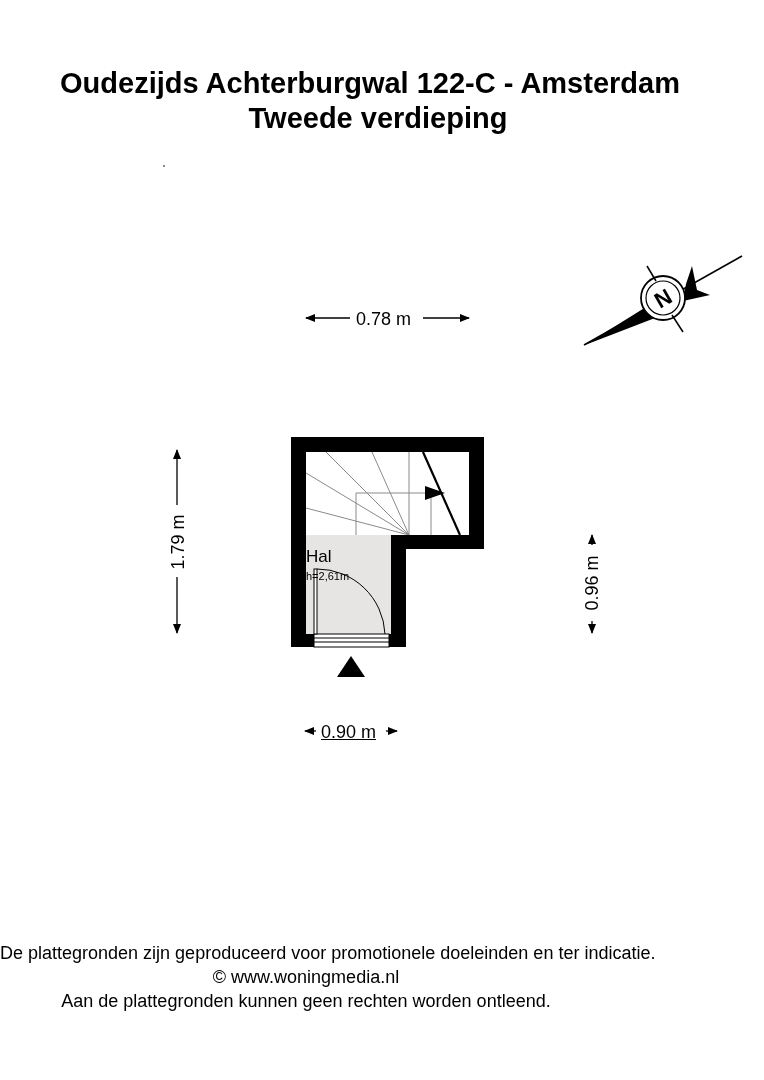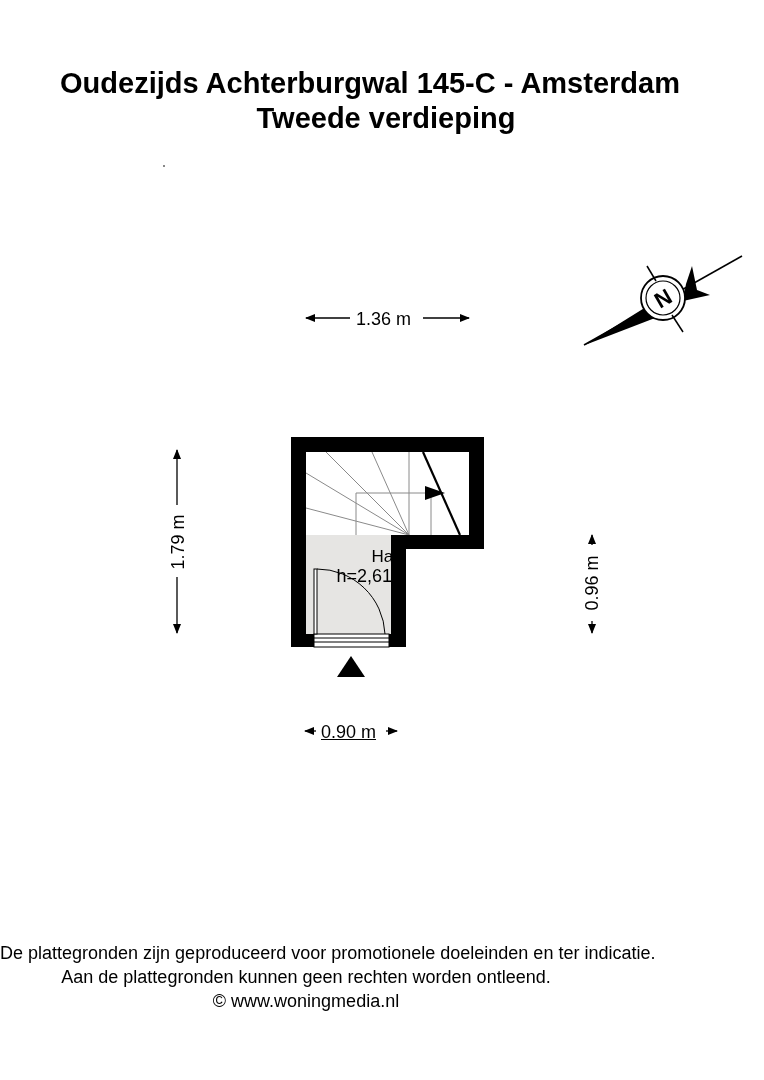--- a/index.html
+++ b/index.html
@@ -1,33 +1,33 @@
 <!DOCTYPE html>
 <html><head>
 <meta charset="utf-8">
 <style>
   html, body { margin: 0; padding: 0; background: #ffffff; }
   body { width: 764px; height: 1080px; position: relative; overflow: hidden;
          font-family: "Liberation Sans", sans-serif; color: #000; }
   .title { position: absolute; left: 0; width: 740px; text-align: center;
            font-weight: bold; font-size: 29px; line-height: 34px; letter-spacing: 0px; }
   .title.l1 { top: 66px; left: 0; width: 740px; }
-  .title.l2 { top: 101px; left: 16px; width: 740px; }
+  .title.l2 { top: 101px; left: 8px; width: 740px; }
   .dim { position: absolute; font-size: 18px; line-height: 20px; }
   .footer { position: absolute; left: 0; width: 612px; top: 941px; text-align: center;
             font-size: 18px; line-height: 24px; }
   .footer div { white-space: nowrap; }
   svg { position: absolute; left: 0; top: 0; }
-  .room-label { position: absolute; font-size: 17px; line-height: 18px; text-align: right; }
+  .room-label { position: absolute; font-size: 17px; line-height: 18px; text-align: left; }
   .dot { position: absolute; left: 163px; top: 165px; width: 2px; height: 2px; background: #888; }
 </style>
 </head>
 <body>
 
-<div class="title l1">Oudezijds Achterburgwal 145-C - Amsterdam</div>
+<div class="title l1">Oudezijds Achterburgwal 122-C - Amsterdam</div>
 <div class="title l2">Tweede verdieping</div>
 <div class="dot"></div>
 
 <svg width="764" height="1080" viewBox="0 0 764 1080">
   <defs>
     <marker id="arr" markerWidth="10" markerHeight="8" refX="9" refY="4" orient="auto" markerUnits="userSpaceOnUse">
       <path d="M0,0 L10,4 L0,8 Z" fill="#000"></path>
     </marker>
   </defs>
 
@@ -91,25 +91,25 @@
       <rect x="314" y="634" width="75" height="13" fill="#fff"></rect>
       <line x1="314" y1="638" x2="389" y2="638"></line>
       <line x1="314" y1="642" x2="389" y2="642"></line>
       <rect x="314" y="569" width="3" height="65" fill="#fff"></rect>
       <path d="M317,569 A68,68 0 0 1 385,634"></path>
     </g>
     <polygon points="337,677 351,656 365,677" fill="#000"></polygon>
   </g>
 </svg>
 
-<div class="dim" style="left:356px; top:309px;">1.36 m</div>
+<div class="dim" style="left:356px; top:309px;">0.78 m</div>
 <div class="dim" style="left:138px; top:532px; width:80px; text-align:center; transform: rotate(-90deg);">1.79 m</div>
 <div class="dim" style="left:556px; top:573px; width:72px; text-align:center; transform: rotate(-90deg);">0.96 m</div>
 <div class="dim" style="left:321px; top:722px;text-decoration:underline;">0.90 m</div>
 
 <div class="room-label" style="left:306px; top:548px; width:91px;">Hal</div>
-<div class="room-label" style="left:306px; top:567px; width:91px; font-size:18px;padding-left:10px;">h=2,61m</div>
+<div class="room-label" style="left:306px; top:567px; width:91px; font-size:11px;">h=2,61m</div>
 
 <div class="footer">
   <div>De plattegronden zijn geproduceerd voor promotionele doeleinden en ter indicatie.</div>
+  <div>© www.woningmedia.nl</div>
   <div>Aan de plattegronden kunnen geen rechten worden ontleend.</div>
-  <div>© www.woningmedia.nl</div>
 </div>
 
 </body></html>

